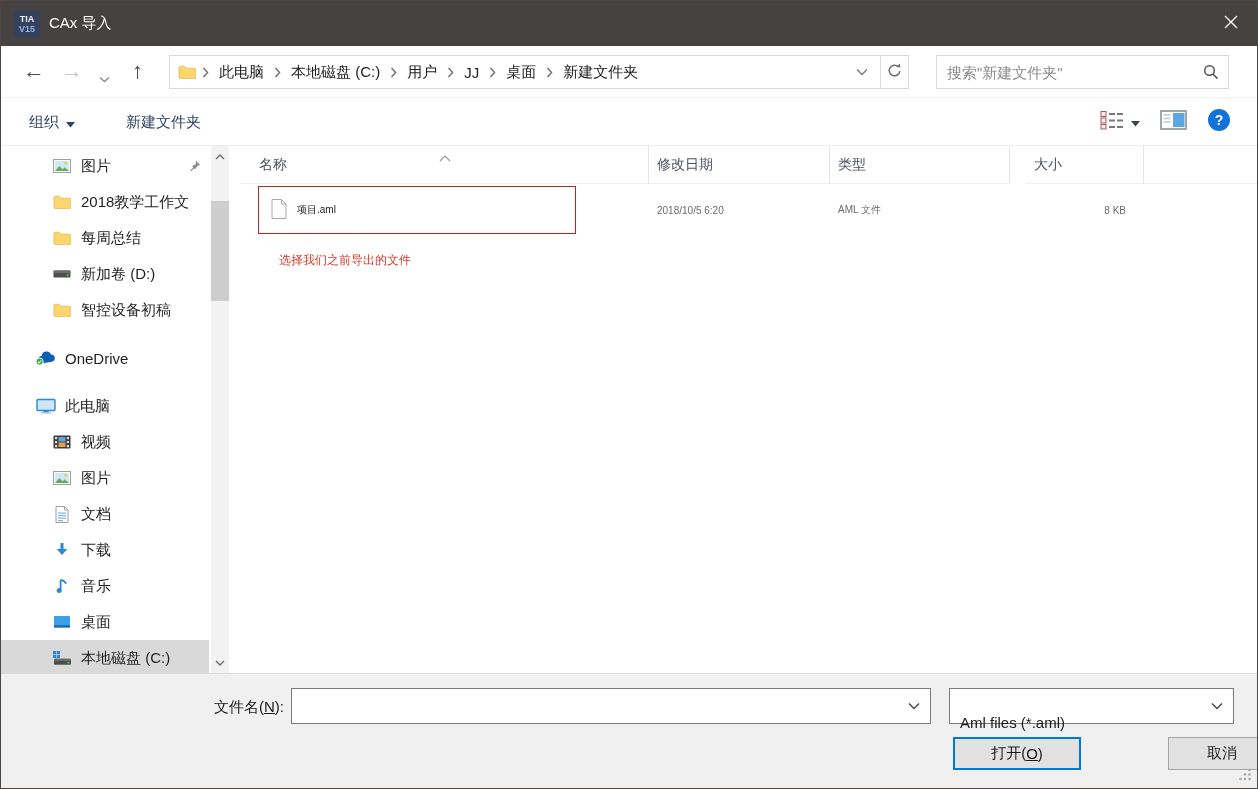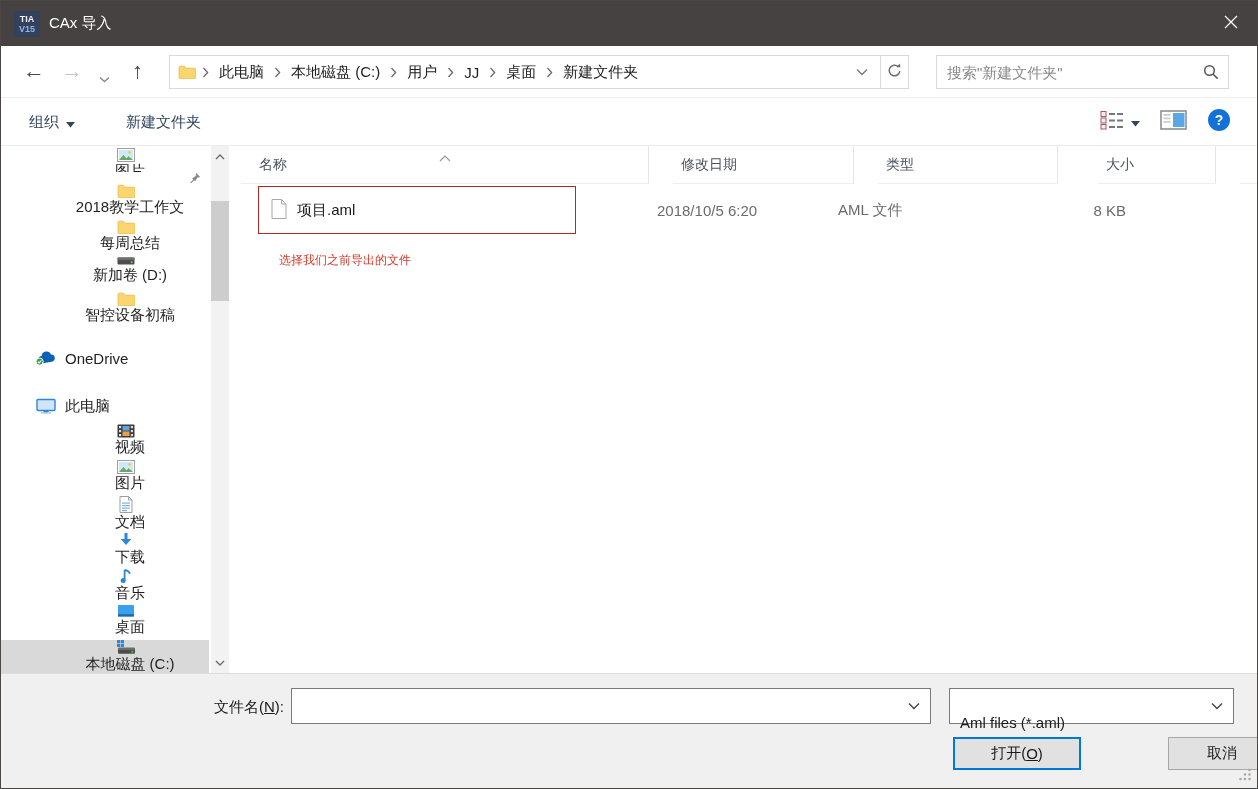--- a/index.html
+++ b/index.html
@@ -48,43 +48,43 @@
   .searchbox .mag { margin-right:9px; display:flex; }
   
   .toolbar { position:relative; height:48px; background:#fff; border-bottom:1px solid #ececec; }
   .tb-item { position:absolute; top:0; height:48px; display:flex; align-items:center; gap:7px; font-size:15px; color:#33445c; cursor:pointer; }
   .tb-right { position:absolute; right:26px; top:0; height:48px; display:flex; align-items:center; gap:20px; }
   .tb-ico { display:flex; align-items:center; gap:6px; cursor:pointer; }
   
   .main { display:flex; height:527px; background:#fff; }
   .sidebar { position:relative; width:240px; flex:none; padding-top:2px; }
   .sb-item { width:208px; height:36px; display:flex; align-items:center; cursor:pointer; }
-  .sb-item.lv1 { padding-left:50px;flex-direction:column; }
+  .sb-item.lv1 { padding-left:50px; }
   .sb-item.lv0 { padding-left:34px; }
   .sb-item.gap { margin-top:12px; }
   .sb-item.selected { background:#d9d9d9; }
   .sb-ico { width:22px; display:flex; justify-content:center; margin-right:8px; flex:none; }
   .sb-label { font-size:15px; color:#1f1f1f; white-space:nowrap; overflow:hidden; }
   .pin { margin-left:auto; margin-right:8px; display:flex; }
   .sb-scroll { position:absolute; left:210px; top:0; width:18px; height:527px; background:#f2f2f2; }
   .sb-scroll .arr { position:absolute; left:0; width:18px; height:17px; display:flex; align-items:center; justify-content:center; cursor:pointer; }
   .sb-scroll .arr.up { top:2px; } .sb-scroll .arr.dn { bottom:2px; }
   .sb-thumb { position:absolute; left:0; top:55px; width:18px; height:100px; background:#cdcdcd; cursor:pointer; }
   
   .filearea { position:relative; flex:1; }
-  .fl-header { display:flex; height:38px;gap:24px; }
+  .fl-header { display:flex; height:38px; }
   .fl-h { display:flex; align-items:center; font-size:14px; color:#49525c; border-right:1px solid #e4e4e4; border-bottom:1px solid #efefef; cursor:pointer; }
   .c-name { width:408px; padding-left:18px; }
   .c-date { width:181px; padding-left:8px; }
   .c-type { width:180px; padding-left:8px; }
   .c-size { width:118px; padding-left:8px;margin-left:16px; }
   .c-fill { flex:1; border-right:none; cursor:default; }
   .sort-caret { position:absolute; left:198px; top:2px; }
   .file-row { display:flex; align-items:center; height:48px; margin-top:2px; cursor:pointer; }
-  .file-row .cell { font-size:15px; }
+  .file-row .cell { font-size:10px; }
   .file-row .c-name { display:flex; align-items:center; gap:10px; padding-left:30px; color:#1a1a1a; }
   .file-row .c-date, .file-row .c-type { color:#6b6b6b; }
   .file-row .c-size { text-align:right; padding-right:18px; color:#6b6b6b; }
   .red-box { position:absolute; left:17px; top:40px; width:318px; height:48px; border:1px solid #b02a21; pointer-events:none; }
   .annotation { position:absolute; left:38px; top:106px; font-size:12px; color:#d23a2a; }
   
   .footer { position:relative; height:117px; background:#f0f0f0; border-top:1px solid #dcdcdc; }
   .fn-label { position:absolute; left:0; top:24px; width:283px; text-align:right; font-size:15px; color:#1a1a1a; }
   .fn-label u { text-decoration:underline; }
   .fn-input { position:absolute; left:290px; top:14px; width:640px; height:36px; border:1px solid #7a7a7a; background:#fff; display:flex; align-items:center; }

